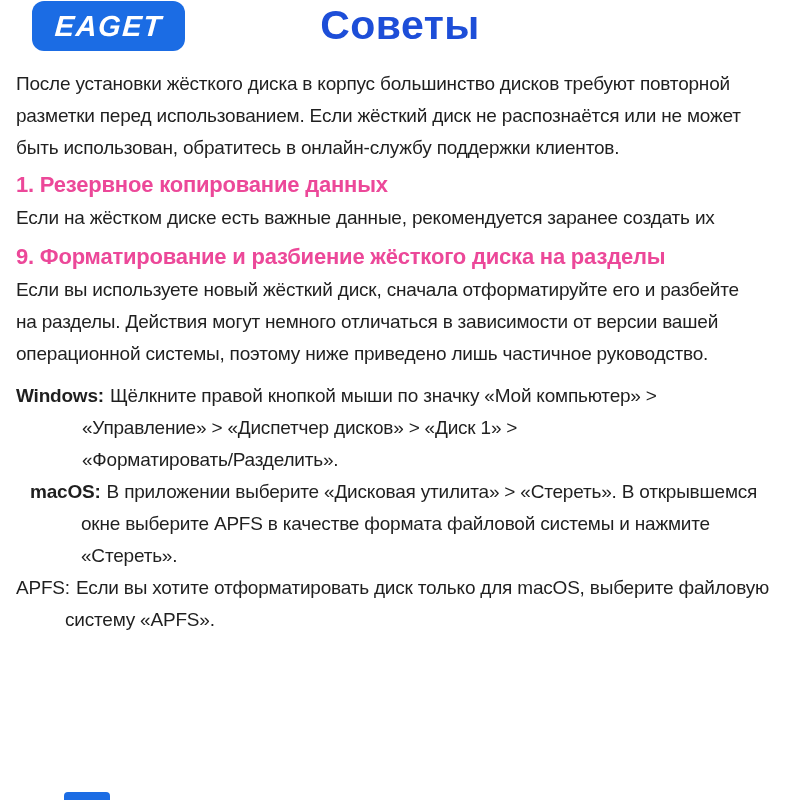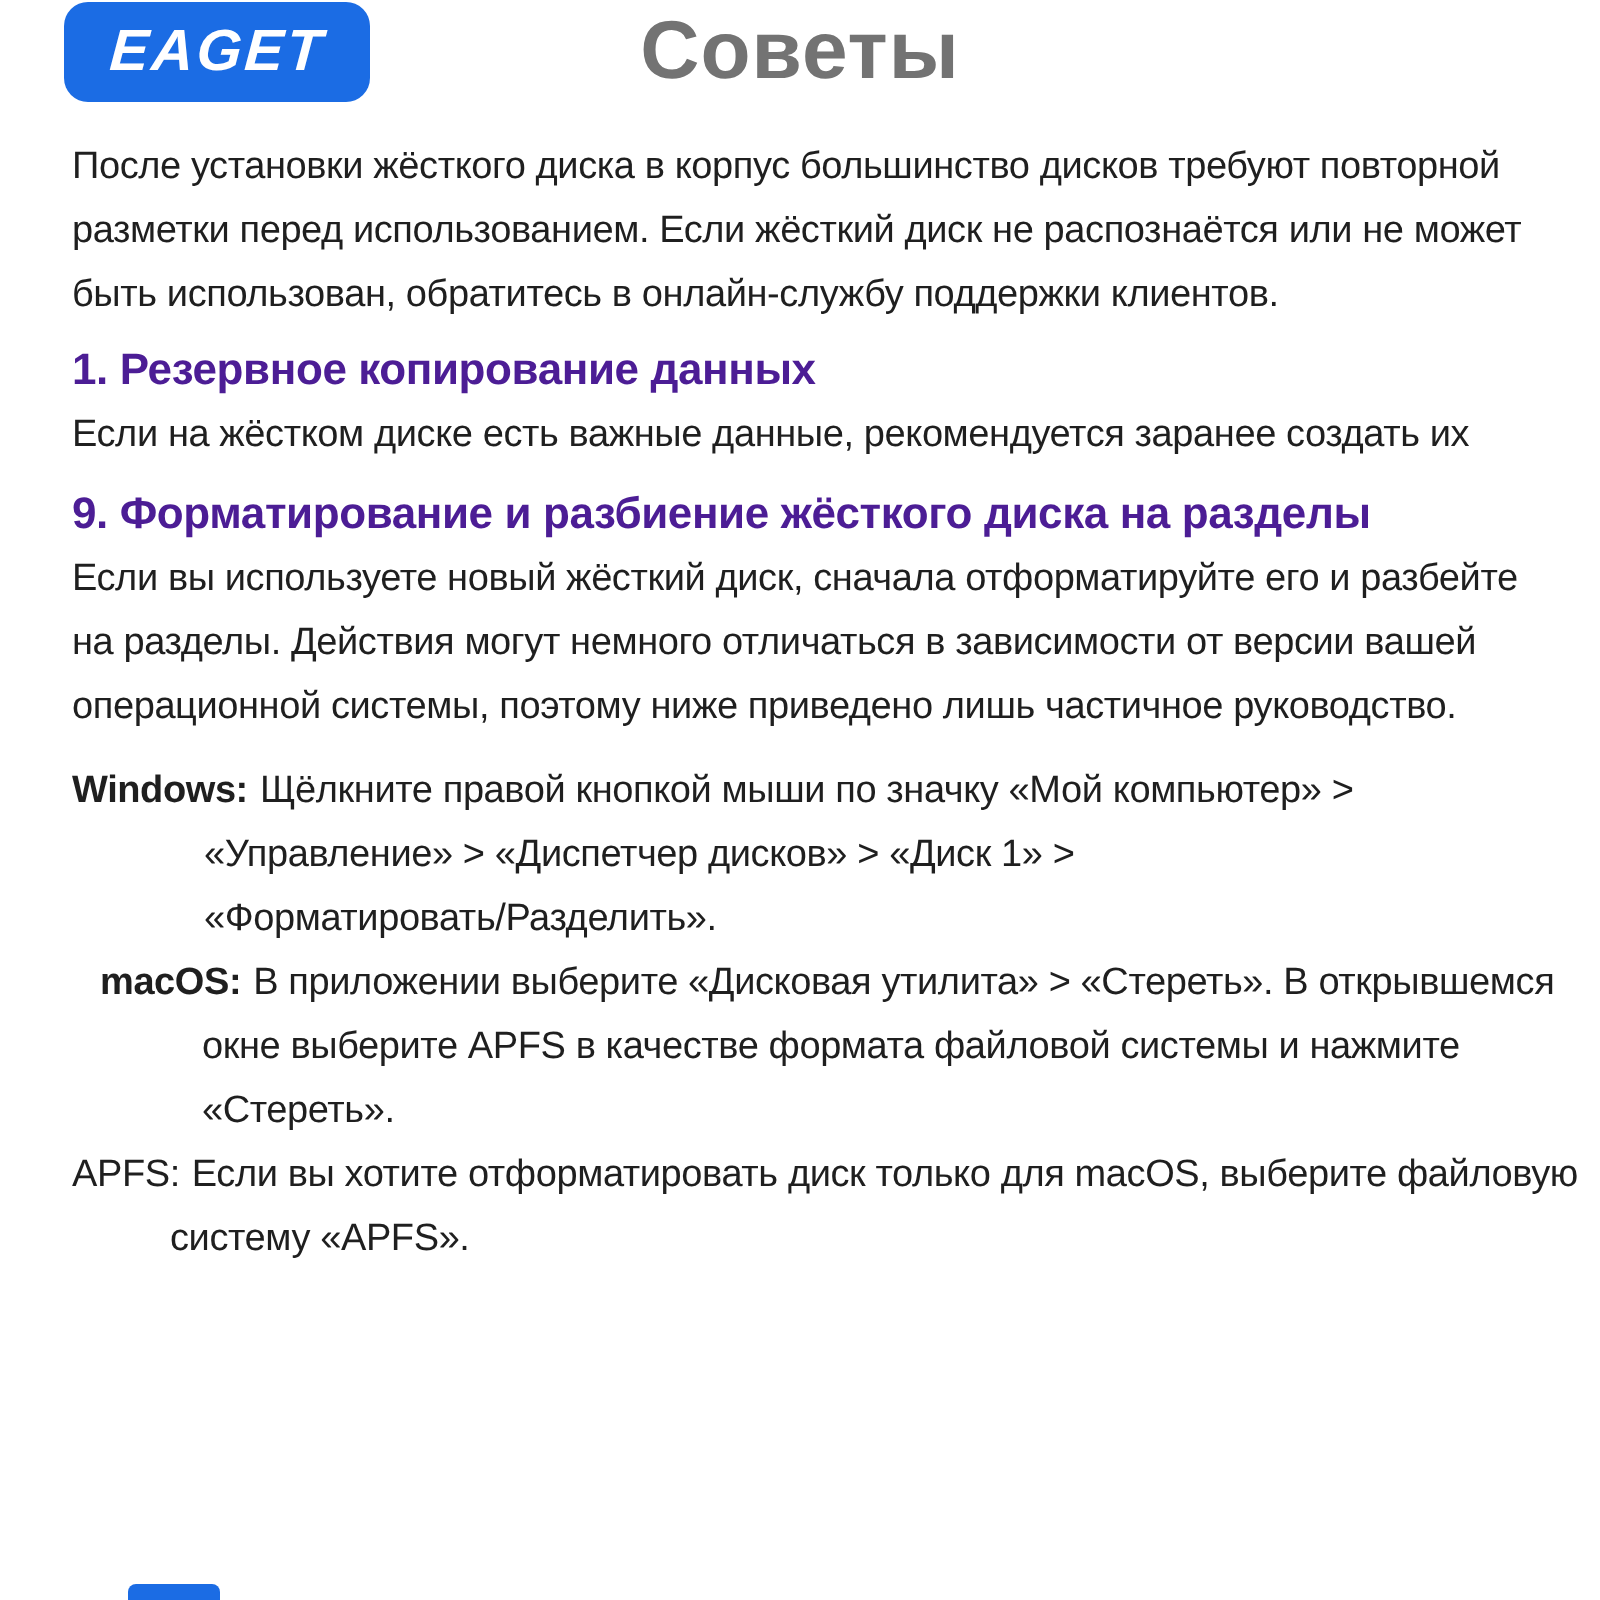--- a/index.html
+++ b/index.html
@@ -4,26 +4,26 @@
 <style>
   html,body{margin:0;padding:0;background:#ffffff;}
   .page{position:relative;width:800px;height:800px;background:#ffffff;overflow:hidden;
         font-family:"Liberation Sans","DejaVu Sans",sans-serif;color:#1f1f1f;}
   header{position:relative;height:58px;}
   .logo{position:absolute;left:32px;top:1px;width:153px;height:50px;border-radius:12px;
         display:flex;align-items:center;justify-content:center;}
   .logo span{color:#ffffff;font-style:italic;font-weight:800;font-size:29px;
         letter-spacing:1.5px;transform:skewX(-4deg);}
   .title{position:absolute;left:0;right:0;top:2px;margin:0;text-align:center;
-        font-size:41px;font-weight:700;color:#737373;letter-spacing:0.5px;}
-  .body{padding:0 36px;}
+        font-size:41px;font-weight:700;color:#1d4ed8;letter-spacing:0.5px;}
+  .body{padding:0 16px;}
   .ln{display:block;line-height:32px;font-size:19px;letter-spacing:-0.2px;white-space:nowrap;}
   .para{margin:0;}
   .intro{margin-top:10px;}
-  .sec-h{margin:0;font-size:22px;font-weight:700;color:#4c1d95;line-height:30px;
+  .sec-h{margin:0;font-size:22px;font-weight:700;color:#ec4899;line-height:30px;
         letter-spacing:-0.2px;white-space:nowrap;}
   .h1{margin-top:6px;}
   .p1{margin-top:2px;}
   .h2{margin-top:8px;}
   .p2{margin-top:2px;}
   .entries{margin-top:10px;}
   .entry{margin:0;}
   .entry + .entry{margin-top:0;}
   .e1{margin-top:4px;margin-left:14px;}
   .lbl{margin-right:6px;}

